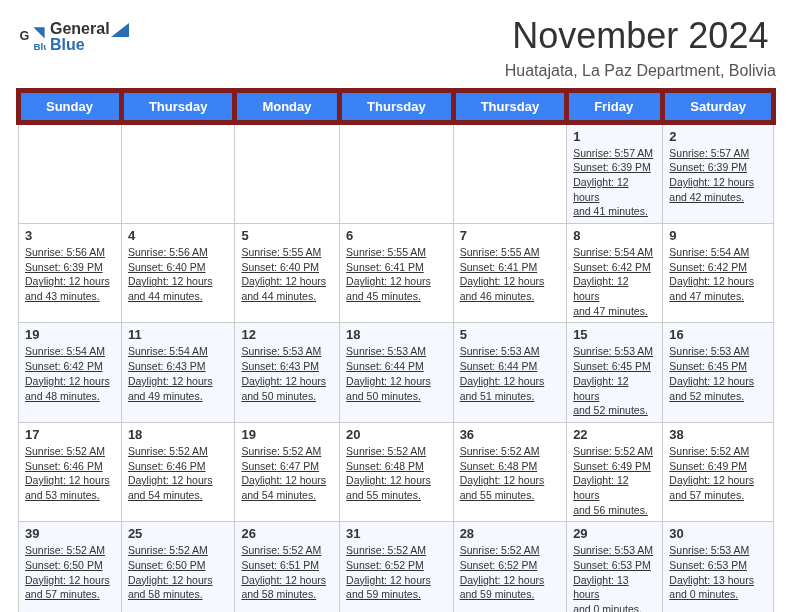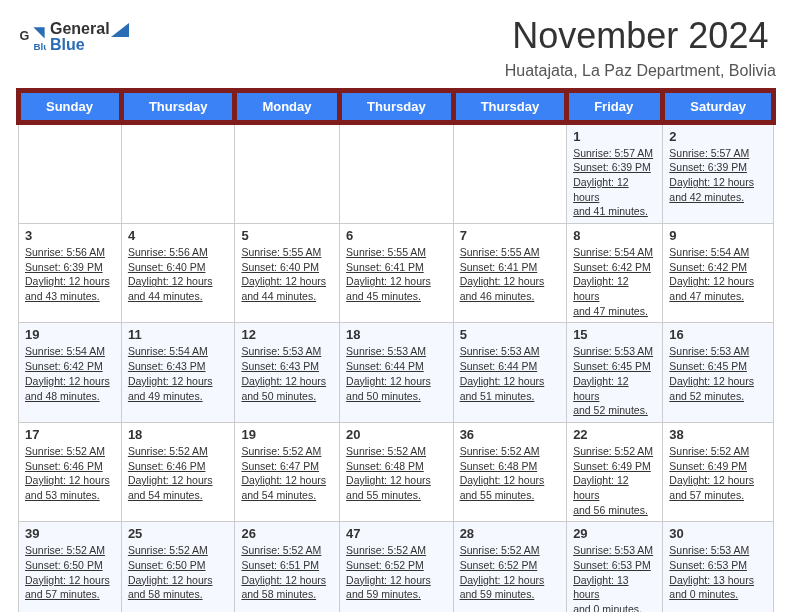--- a/index.html
+++ b/index.html
@@ -318,21 +318,21 @@
 and 58 minutes.</div>
         </td>
         <td>
           <span class="day-number">26</span>
           <div class="day-info" style="white-space: pre-line;">Sunrise: 5:52 AM
 Sunset: 6:51 PM
 Daylight: 12 hours
 and 58 minutes.</div>
         </td>
         <td>
-          <span class="day-number">47</span>
+          <span class="day-number">31</span>
           <div class="day-info" style="white-space: pre-line;">Sunrise: 5:52 AM
 Sunset: 6:52 PM
 Daylight: 12 hours
 and 59 minutes.</div>
         </td>
         <td>
           <span class="day-number">28</span>
           <div class="day-info" style="white-space: pre-line;">Sunrise: 5:52 AM
 Sunset: 6:52 PM
 Daylight: 12 hours

